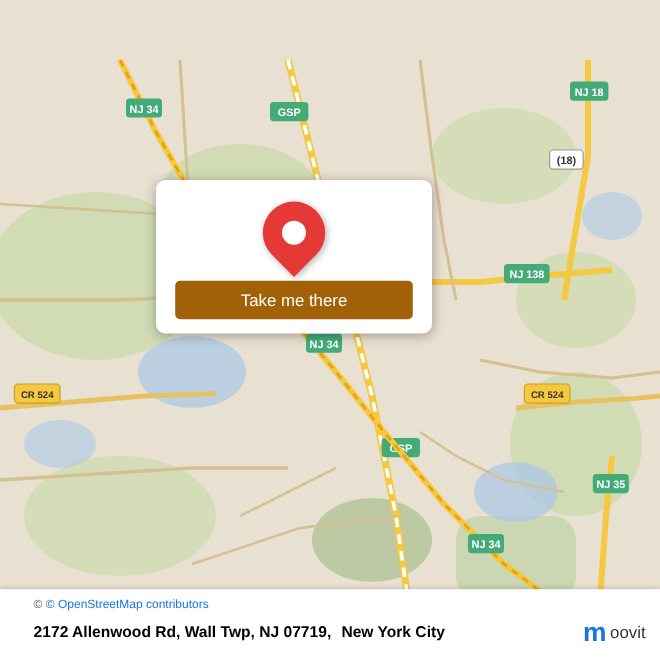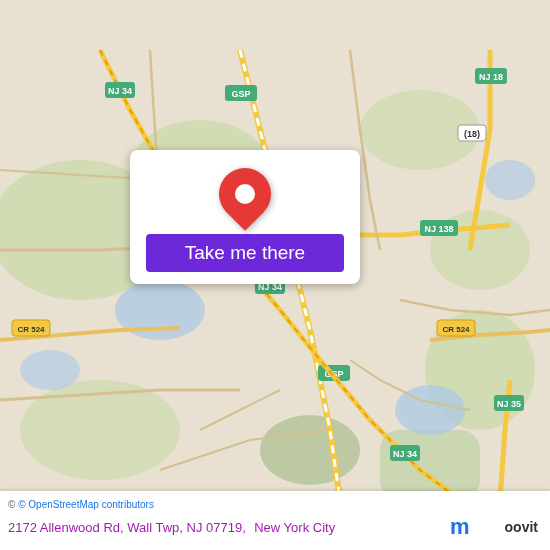--- a/index.html
+++ b/index.html
@@ -55,61 +55,61 @@
 
     .location-icon-inner {
       width: 20px;
       height: 20px;
       background: white;
       border-radius: 50%;
       transform: rotate(45deg);
     }
 
     .take-me-there-btn {
-      background: #6d28d9;
+      background: #a16207;
       color: white;
       border: none;
       border-radius: 4px;
       padding: 8px 20px;
-      font-size: 19px;
+      font-size: 14px;
       font-weight: 500;
       cursor: pointer;
       margin-top: 4px;
       width: 100%;
       text-align: center;
     }
 
     
     .bottom-bar {
       position: absolute;
       bottom: 0;
       left: 0;
       width: 100%;
       background: white;
-      padding: 8px 12px 10px 8px;
+      padding: 8px 12px 10px 28px;
       z-index: 10;
       box-shadow: 0 -1px 4px rgba(0,0,0,0.15);
     }
 
     .attribution {
       font-size: 10px;
       color: #666;
       margin-bottom: 4px;
     }
 
     .bottom-info {
       display: flex;
       justify-content: space-between;
       align-items: center;
     }
 
     .address-text {
       font-size: 13px;
-      color: #a21caf;
-      font-weight: 400;
+      color: #000000;
+      font-weight: 700;
       flex: 1;
     }
 
     .moovit-logo {
       display: flex;
       align-items: center;
       gap: 3px;
     }
   </style>
 </head>
@@ -201,18 +201,18 @@
       <span>©</span>
       <span style="color:#1a73e8; cursor:pointer;">© OpenStreetMap contributors</span>
     </div>
     <div class="bottom-info">
       <div style="flex:1;">
         <span class="address-text">2172 Allenwood Rd, Wall Twp, NJ 07719,</span>
         <span class="address-text" style="margin-left:4px;text-align:right;">New York City</span>
       </div>
       <div class="moovit-logo">
         <span style="font-size:22px; font-weight:900; color:#1a73e8;">m</span>
-        <span style="font-size:14px; font-weight:bold; color:#333;margin-left:32px;">oovit</span>
+        <span style="font-size:14px; font-weight:normal; color:#333;">oovit</span>
       </div>
     </div>
   </div>
 
 </div>
 
 </body></html>

